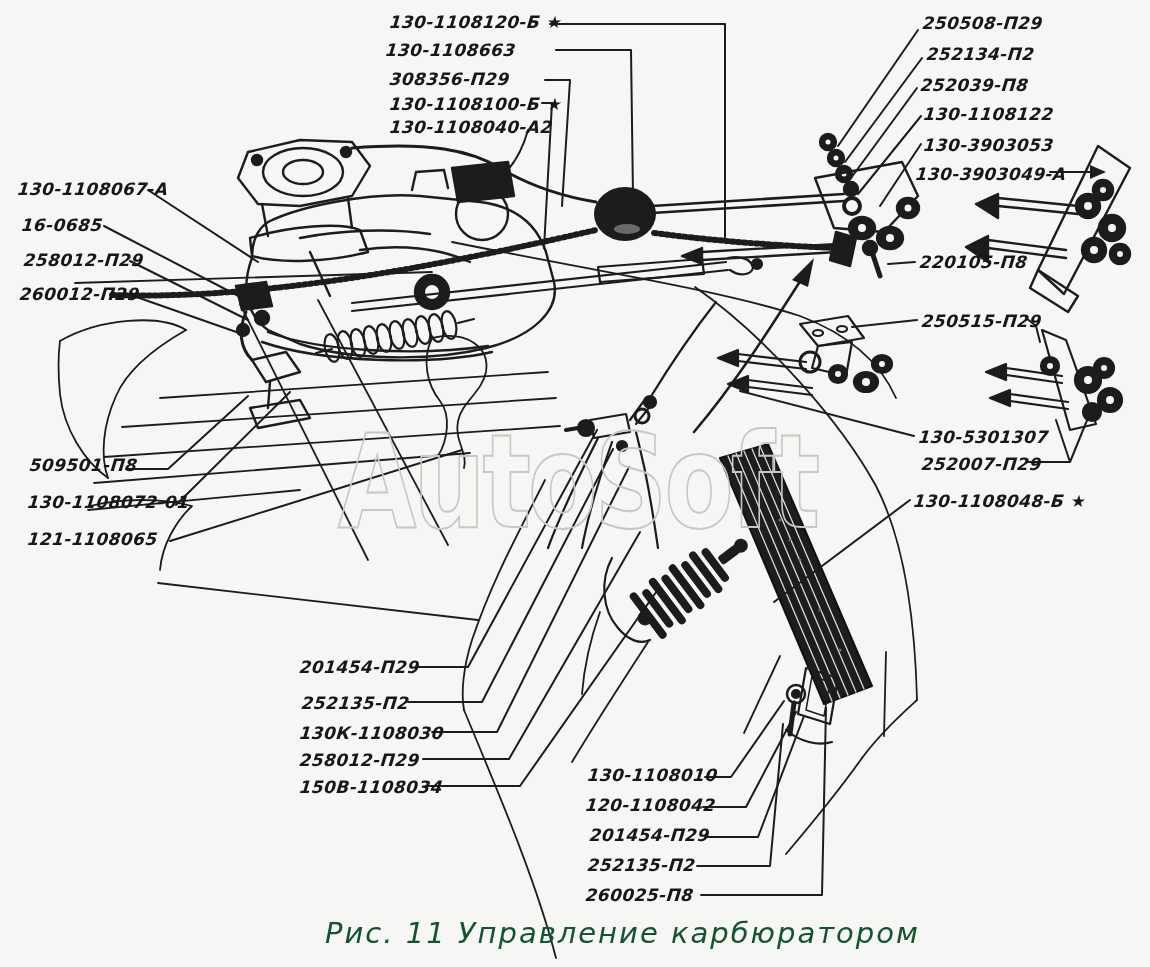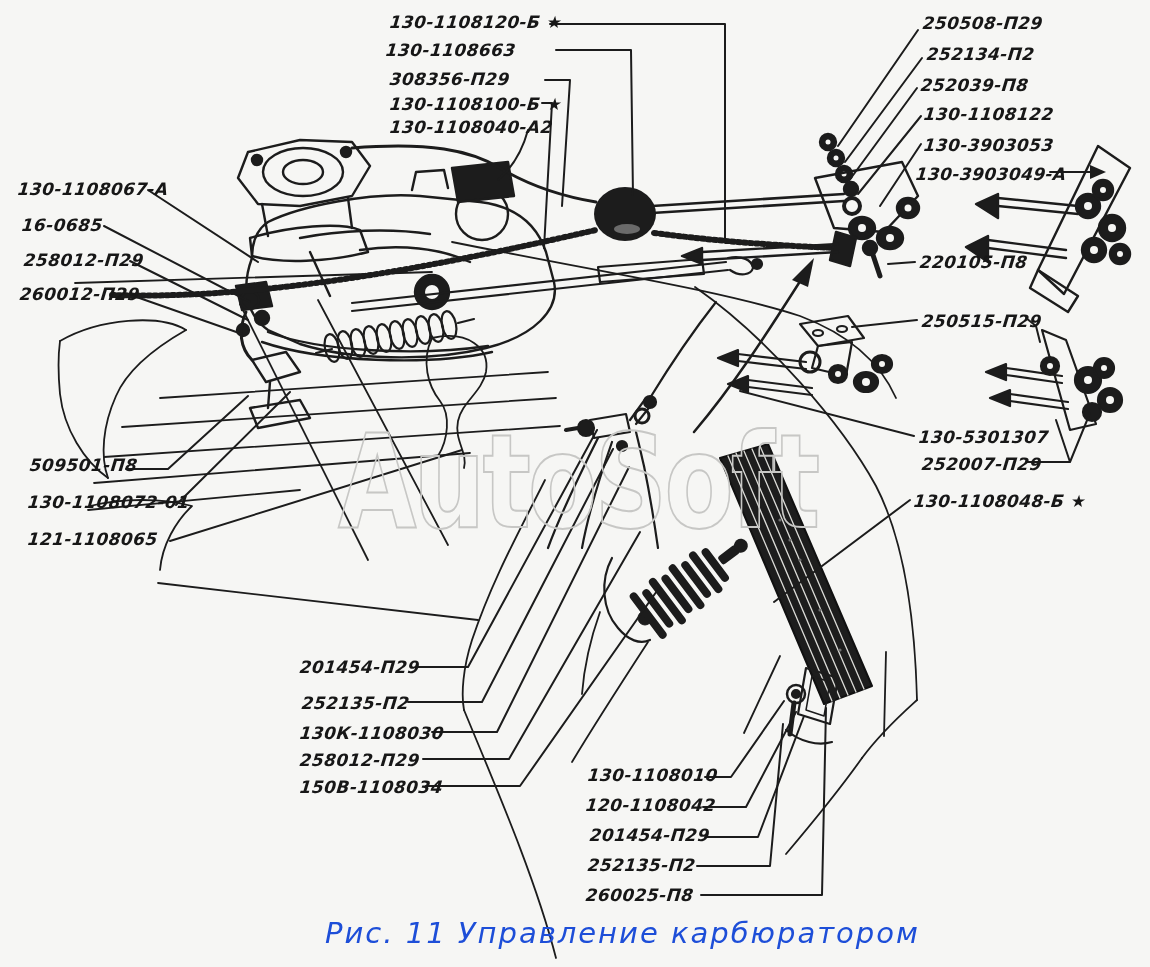--- a/index.html
+++ b/index.html
@@ -29,21 +29,21 @@
     transform-origin:left top;
     letter-spacing:-4px;
     pointer-events:none;
   }
   #caption{
     position:absolute;
     left:325px;top:916px;
     width:560px;
     text-align:center;
     font:italic 400 29px "DejaVu Sans",sans-serif;
-    color:#1d4ed8;
+    color:#14532d;
     letter-spacing:2px;
     white-space:nowrap;
   }
   svg{position:absolute;left:0;top:0;}
 </style>
 </head>
 <body>
 
 <div id="page">
 

